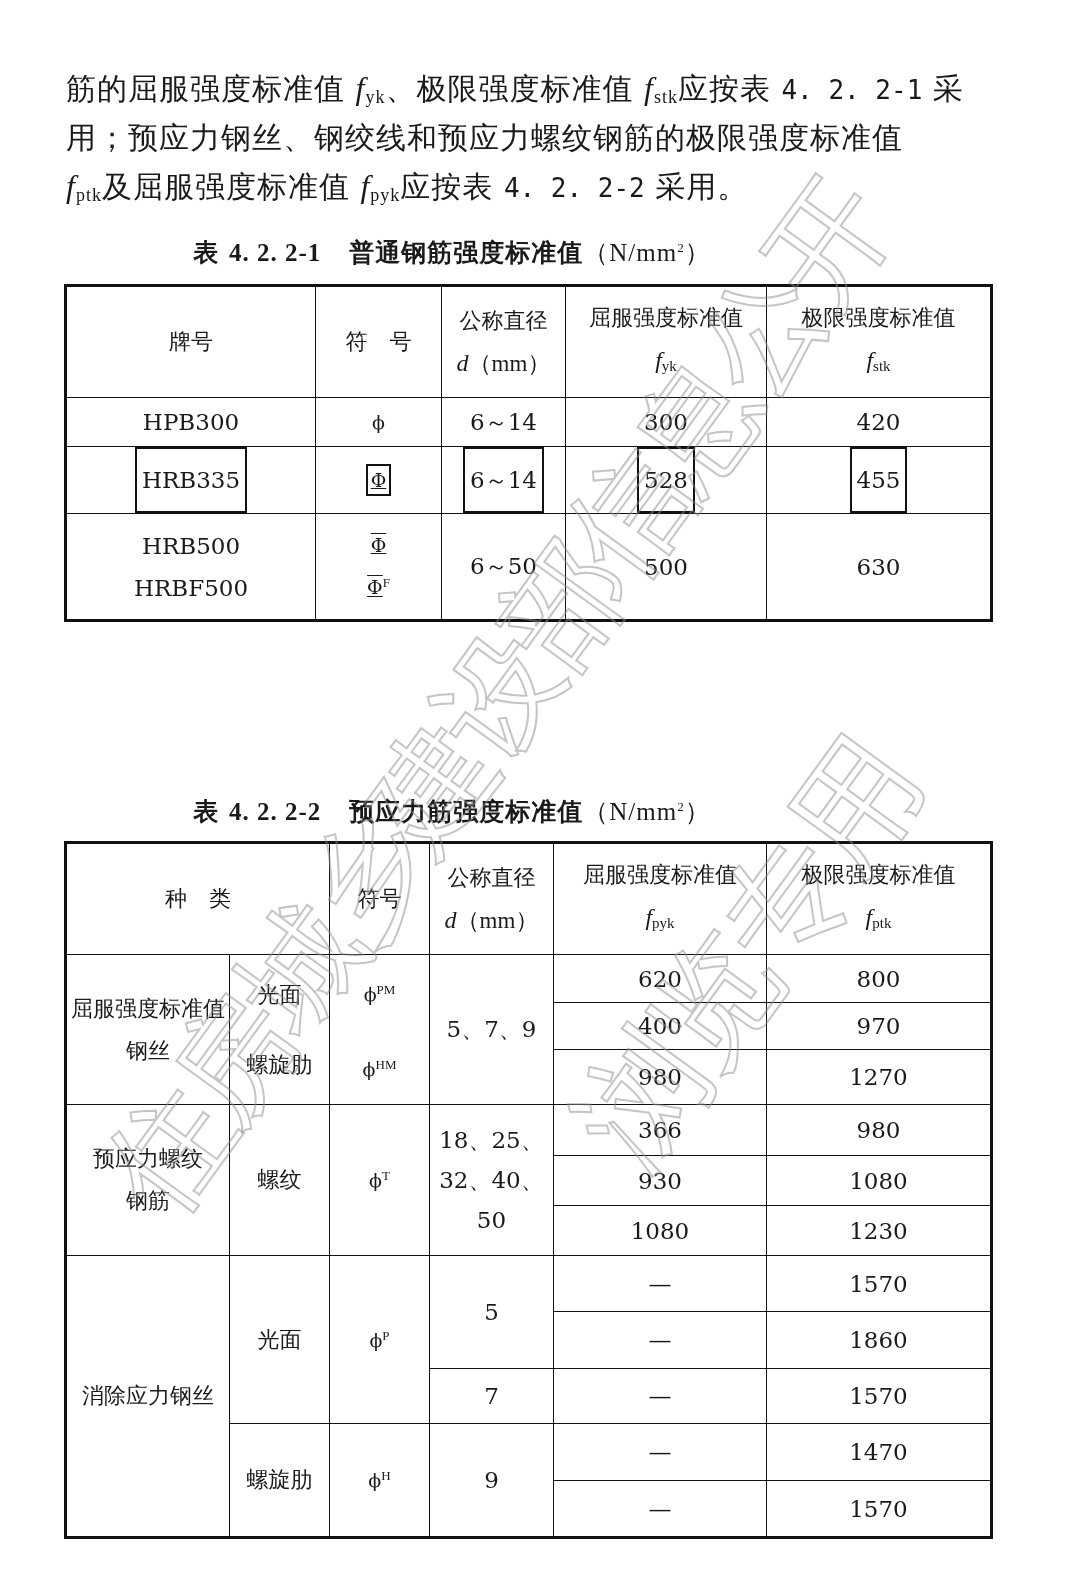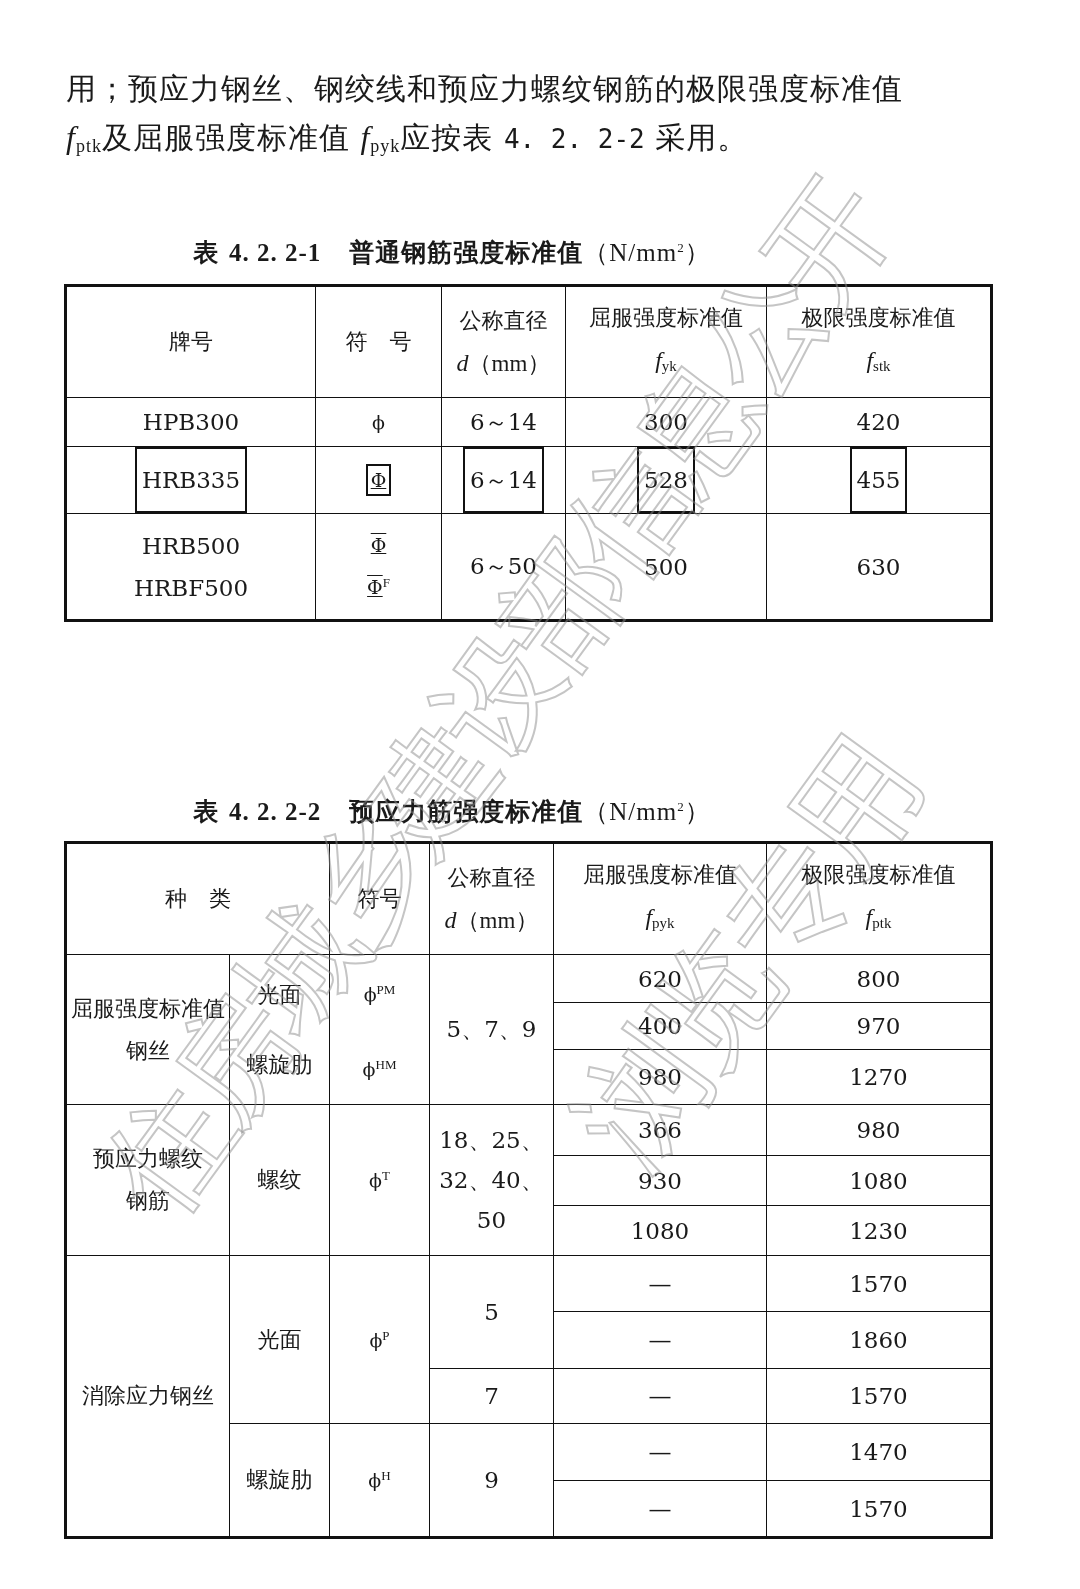--- a/index.html
+++ b/index.html
@@ -50,20 +50,23 @@
   }
   .wm1 { left: 70px; top: 1150px; font-size: 120px; transform: rotate(-54deg); letter-spacing: -8px;
          -webkit-text-stroke: 2px rgba(140,140,140,0.5); color: transparent; }
   .wm2 { left: 540px; top: 1100px; font-size: 125px; transform: rotate(-54deg); letter-spacing: -4px;
          -webkit-text-stroke: 2px rgba(140,140,140,0.5); color: transparent; }
 </style>
 </head>
 <body>
 
 <div class="para">
+  <div class="line">
+    <span>筋的屈服强度标准值 </span><span class="it">f</span><span class="sub">yk</span><span>、极限强度标准值 </span><span class="it">f</span><span class="sub">stk</span><span>应按表 </span><span class="num">4. 2. 2-1</span><span> 采</span>
+  </div>
   <div class="line">用；预应力钢丝、钢绞线和预应力螺纹钢筋的极限强度标准值</div>
   <div class="line">
     <span class="it">f</span><span class="sub">ptk</span><span>及屈服强度标准值 </span><span class="it">f</span><span class="sub">pyk</span><span>应按表 </span><span class="num">4. 2. 2-2</span><span> 采用。</span>
   </div>
 </div>
 
 <div class="caption" style="top:236px;">
   <span>表</span>
   <span class="cap-num">4. 2. 2-1</span><span>普通钢筋强度标准值</span><span class="cap-unit">（N/mm</span><sup class="cap-unit">2</sup><span class="cap-unit">）</span>
 </div>

